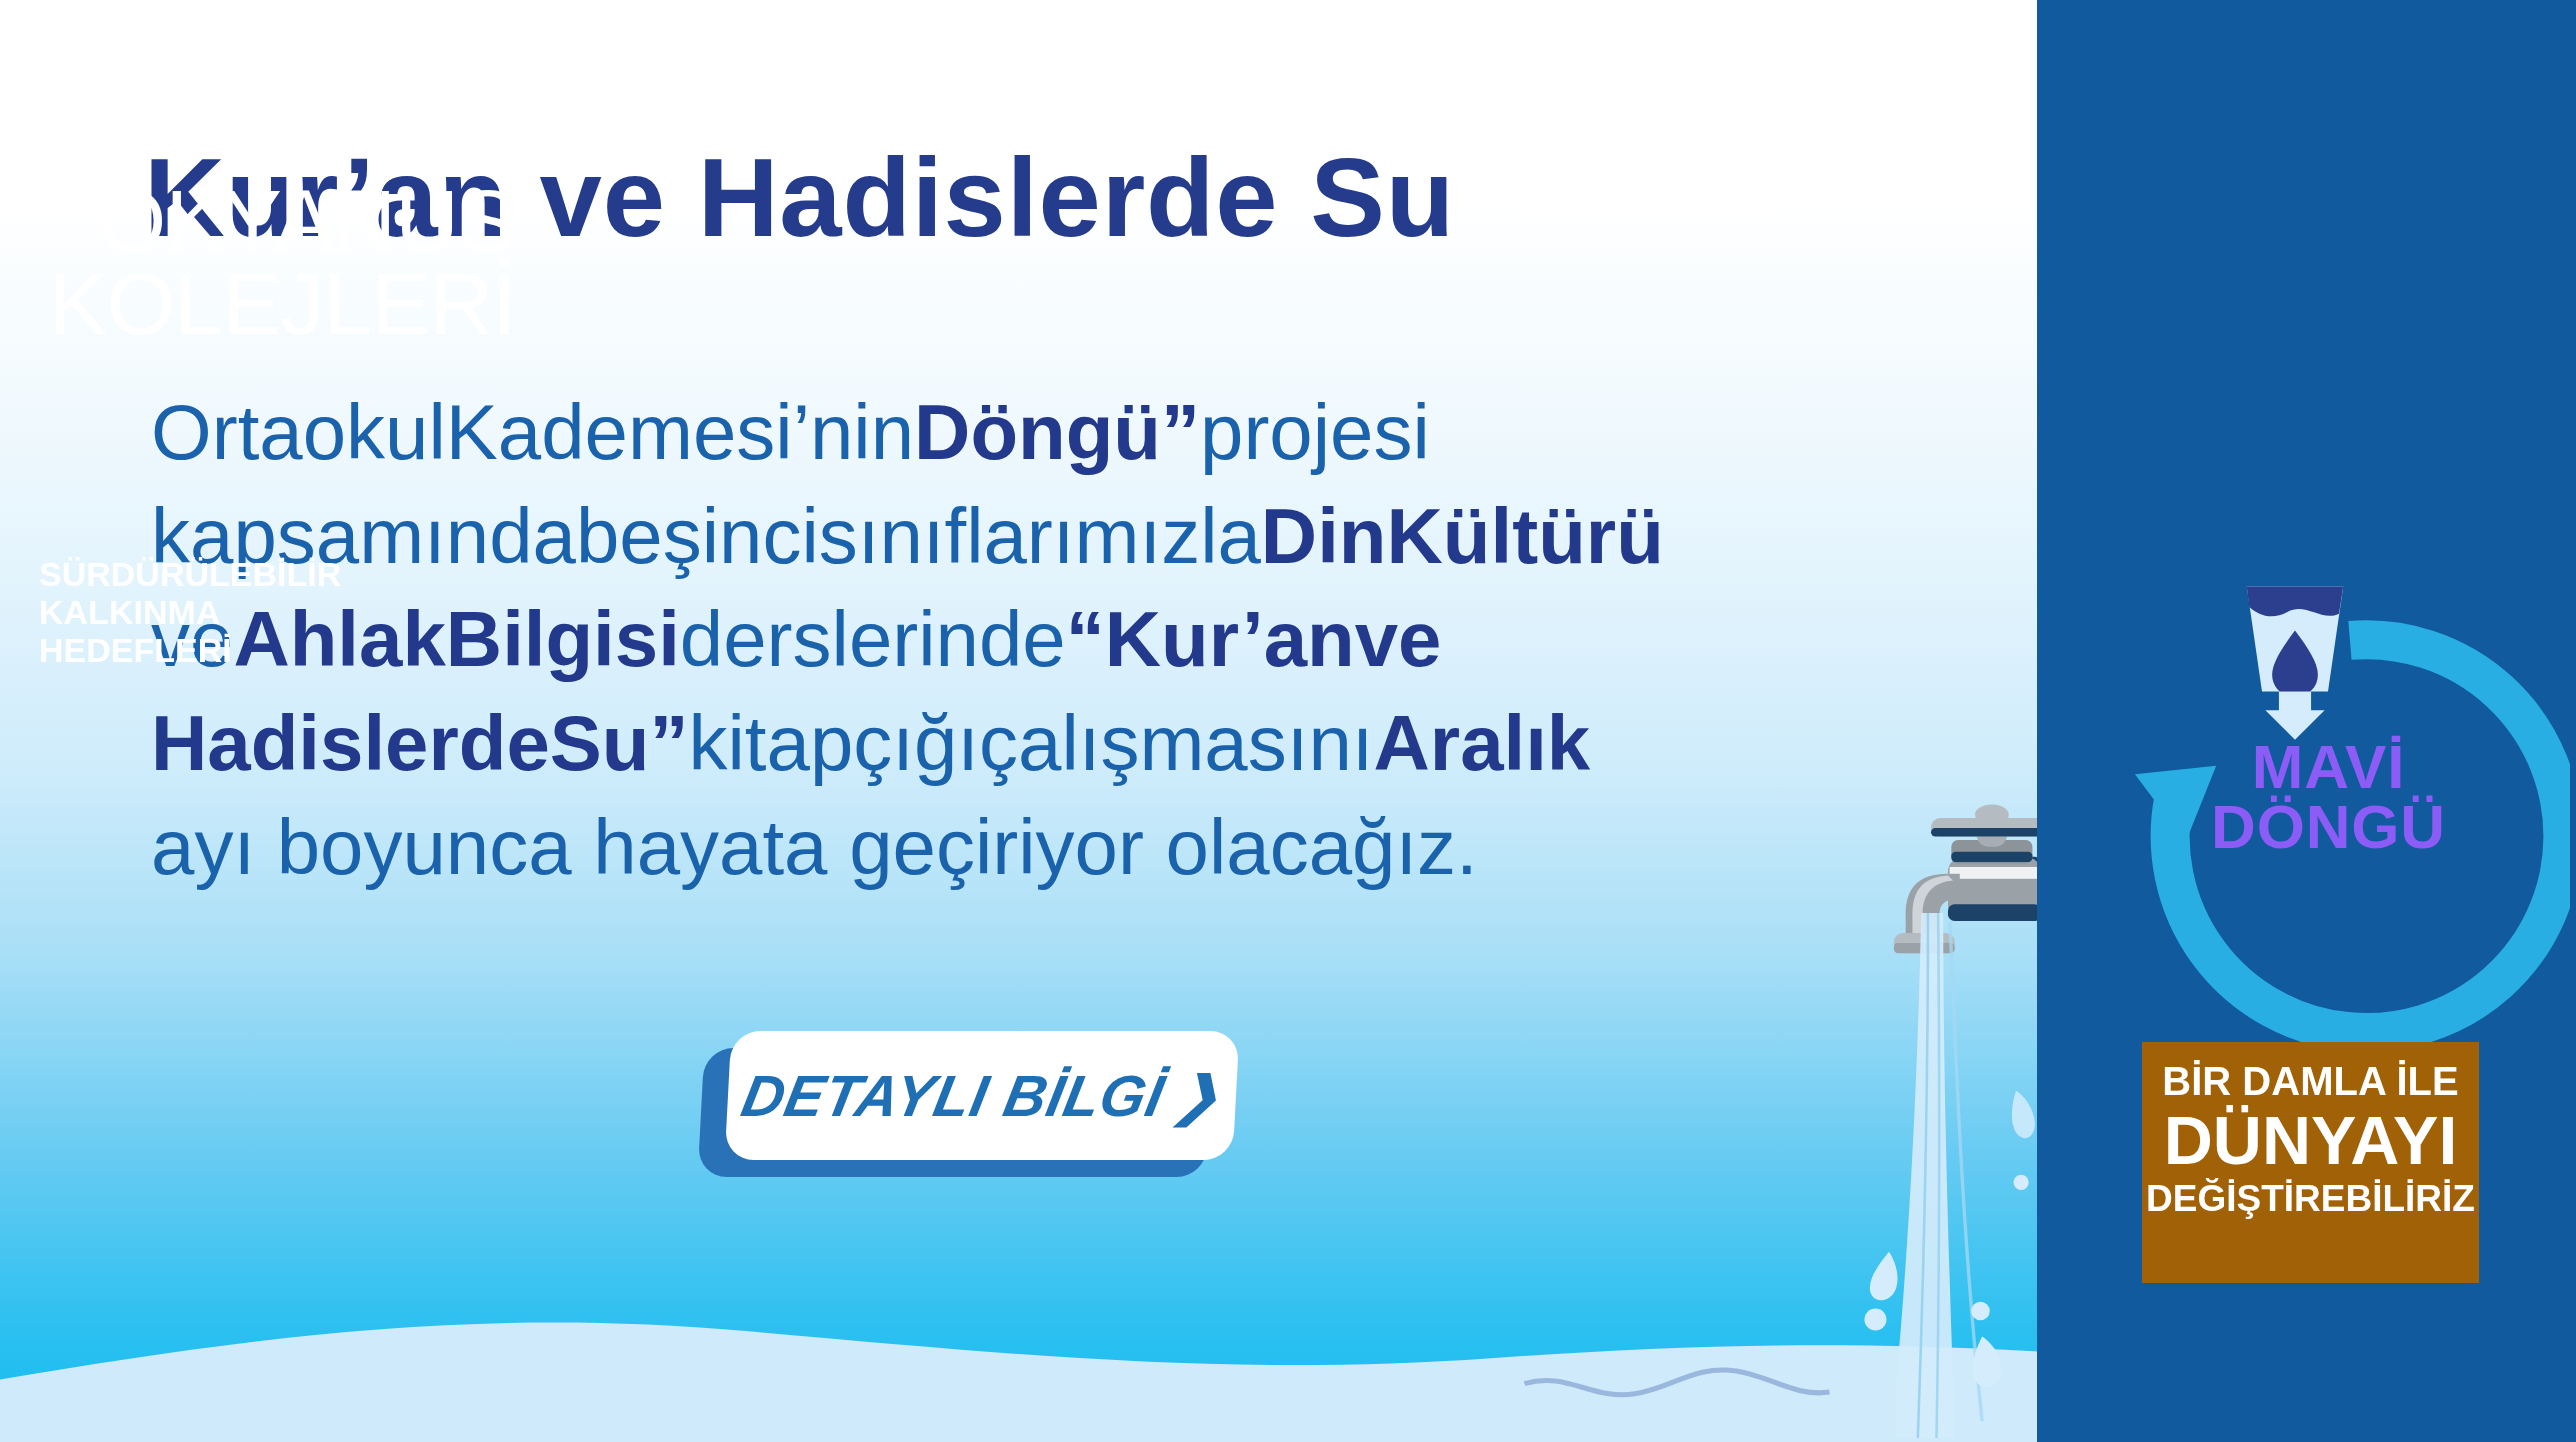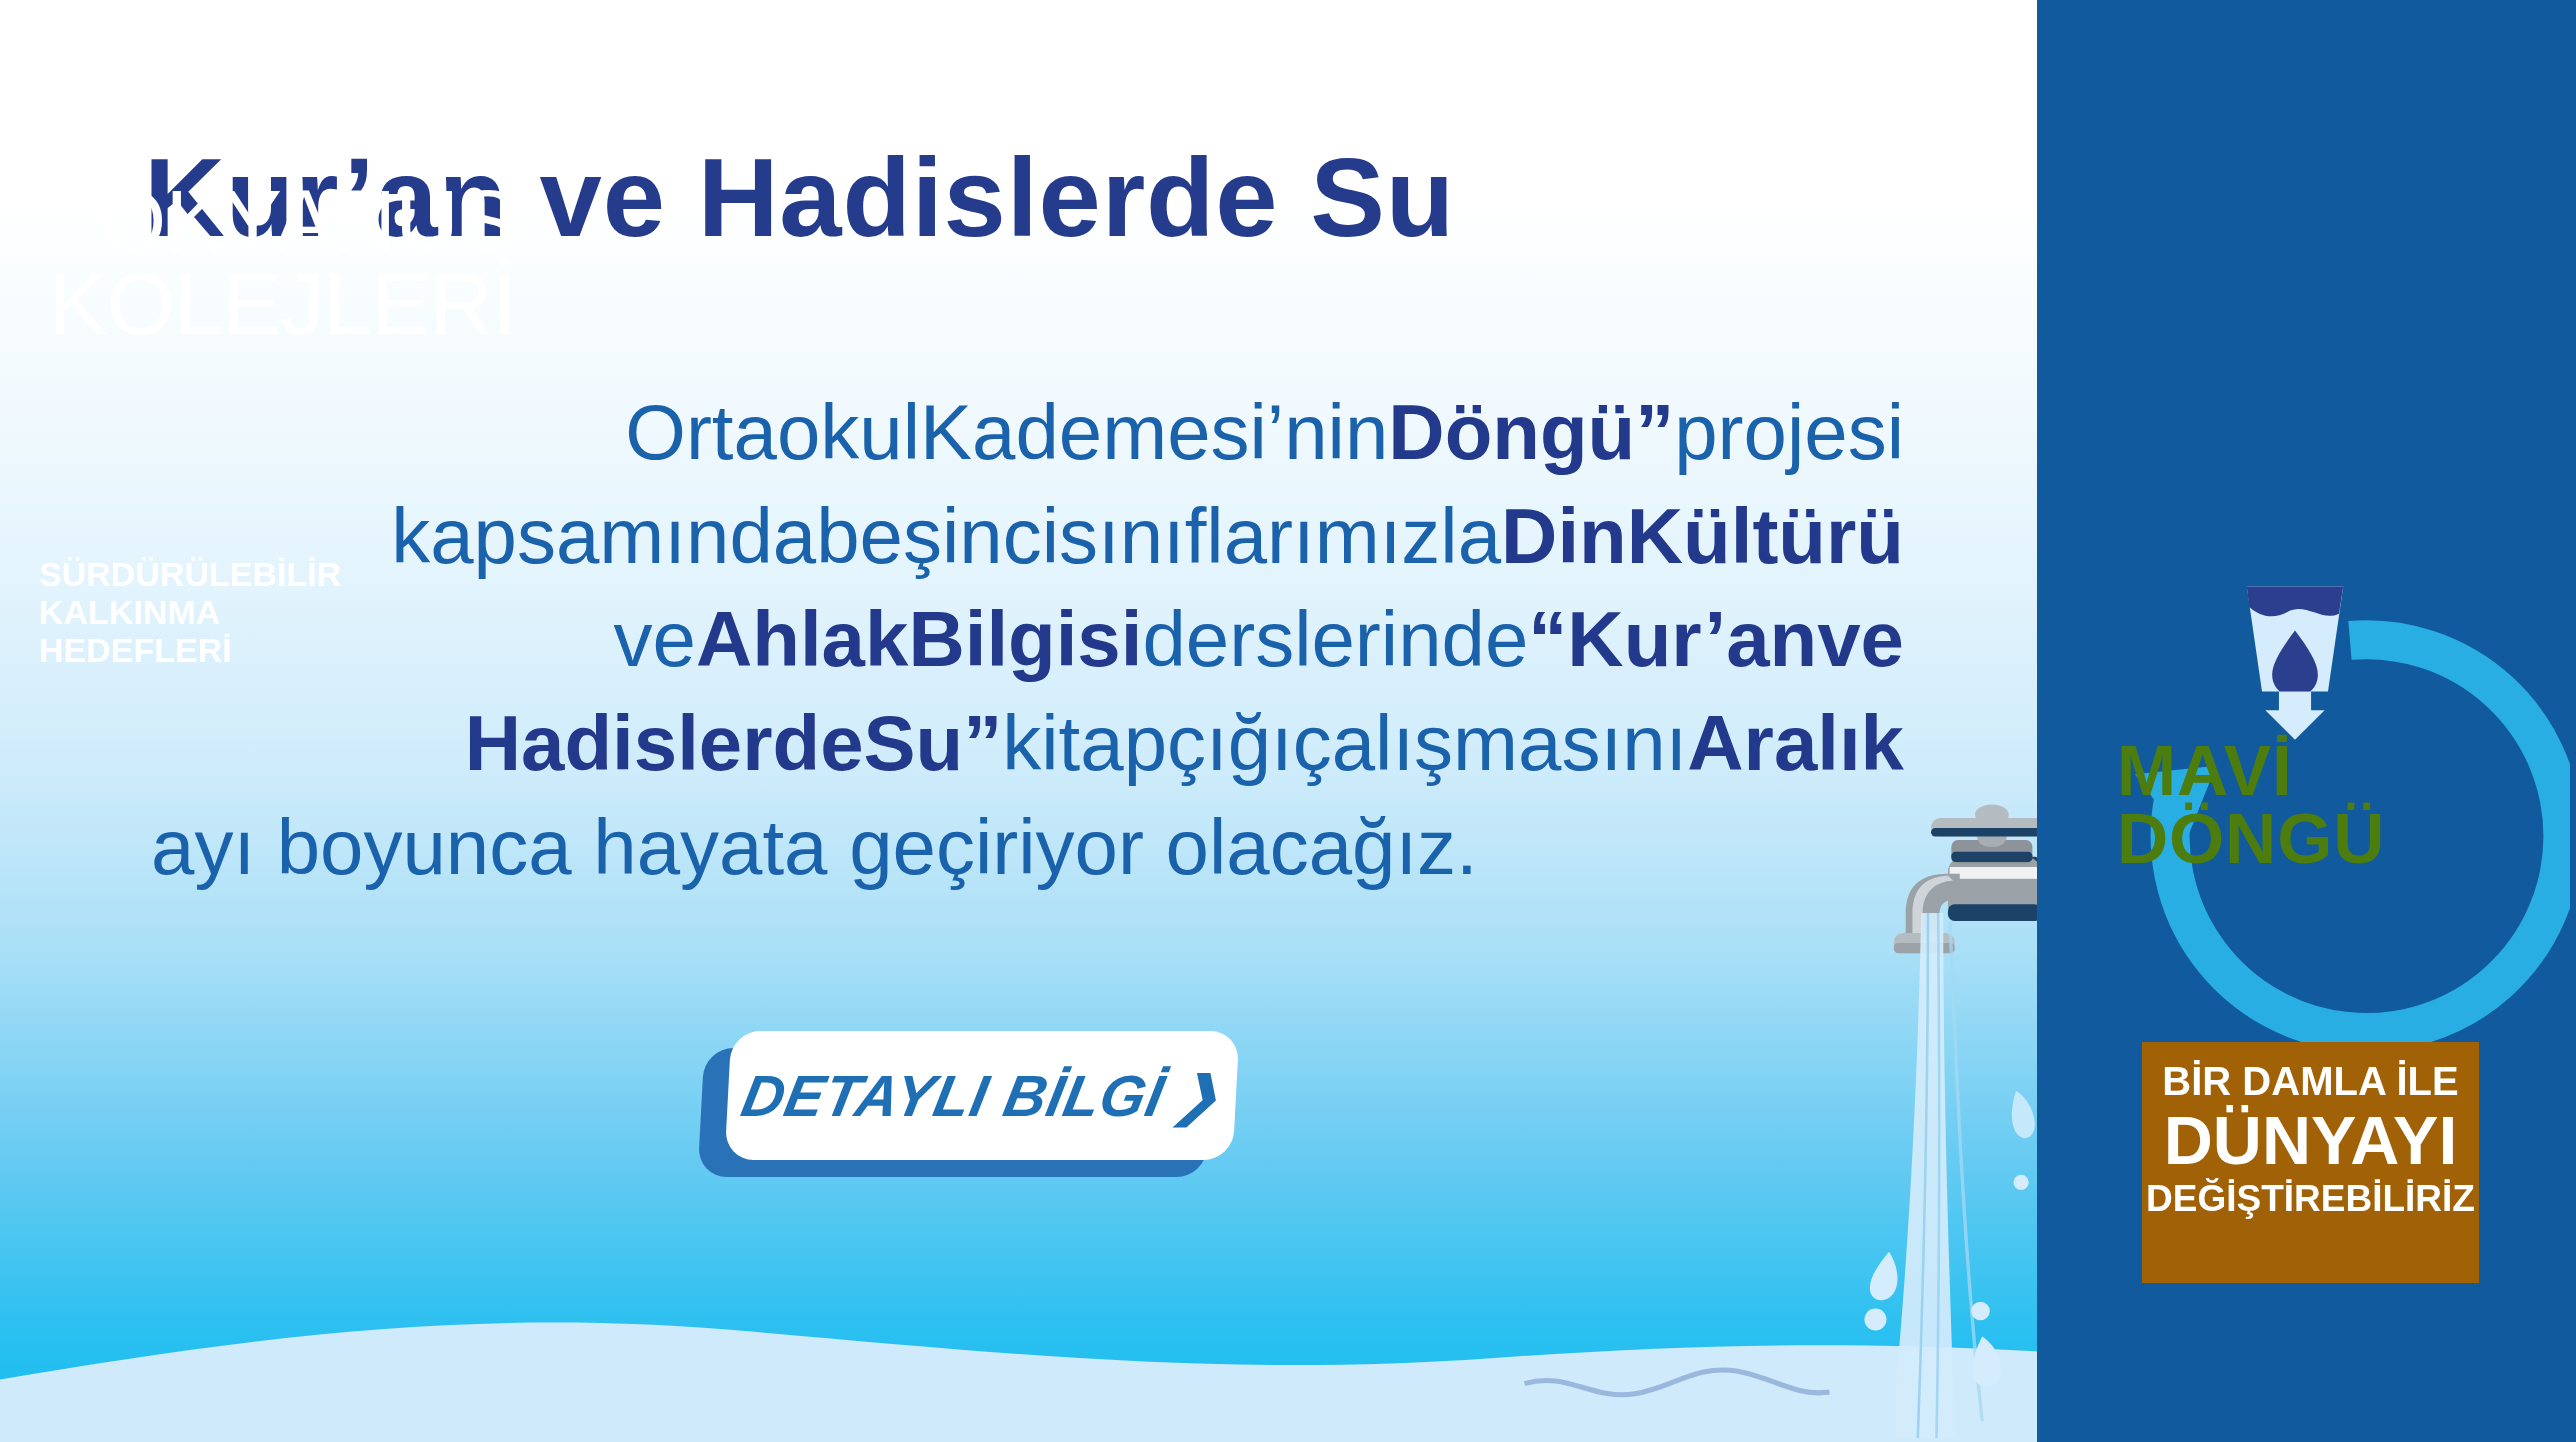--- a/index.html
+++ b/index.html
@@ -54,21 +54,21 @@
   #body-copy {
     position:absolute;
     left:151px; top:381px;
     width:1753px;
     font-size:78px;
     line-height:1.33;
     color:#1a62ab;
     text-align:justify;
   }
   #body-copy .ln { display:block; white-space:nowrap; }
-  #body-copy .ln.jz { display:flex; justify-content:flex-end; }
+  #body-copy .ln.jz { display:flex; justify-content:flex-start; }
   #body-copy b { font-weight:bold; color:#23398c; }
 
   
   #cta-wrap { position:absolute; left:701px; top:1031px; width:542px; height:152px; }
   #cta-shadow {
     position:absolute; left:0; top:17px;
     width:508px; height:129px;
     background:#2a72b8;
     border-radius:29px;
     transform:skewX(-3deg);
@@ -134,23 +134,23 @@
 
   #glass-icon { position:absolute; left:2240px; top:583px; width:110px; height:157px; }
 
   
   #ring { position:absolute; left:2096px; top:608px; width:474px; height:483px; }
 
   #mavi-dongu {
     position:absolute;
     left:2117px; top:737px;
     width:423px;
-    text-align:left;
-    color:#4d7c0f;
-    font-size:71px;
+    text-align:center;
+    color:#8b5cf6;
+    font-size:62px;
     font-weight:bold;
     line-height:0.96;
     letter-spacing:0.8px;
   }
   #mavi-dongu span { display:block; }
 
   
   #slogan-badge {
     position:absolute;
     left:2142px; top:1042px;

